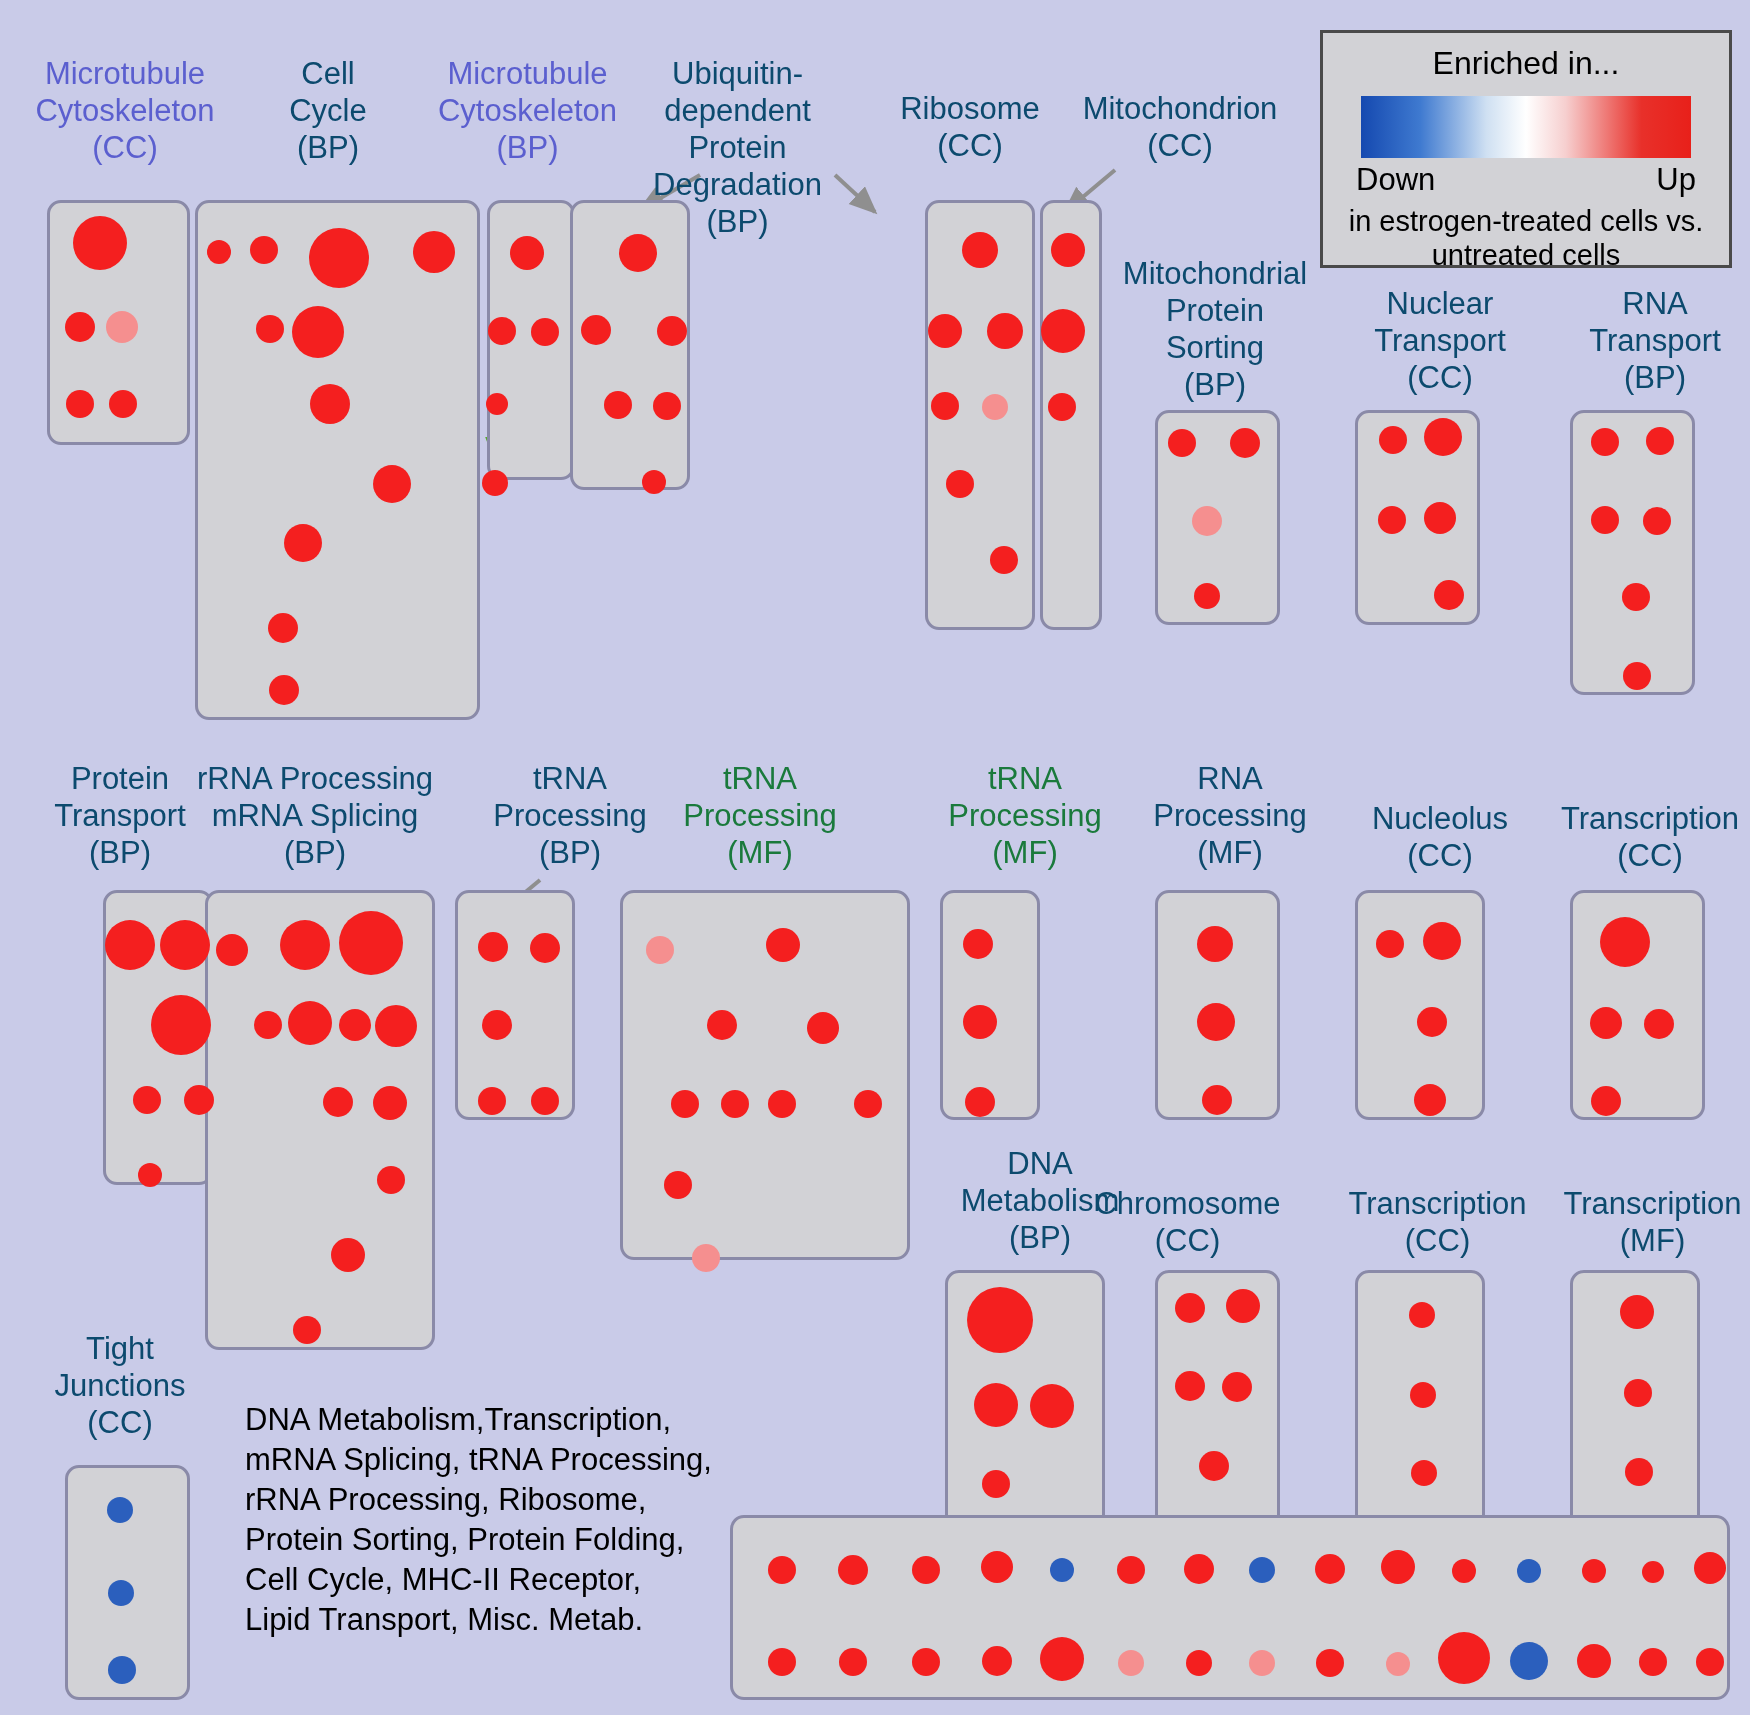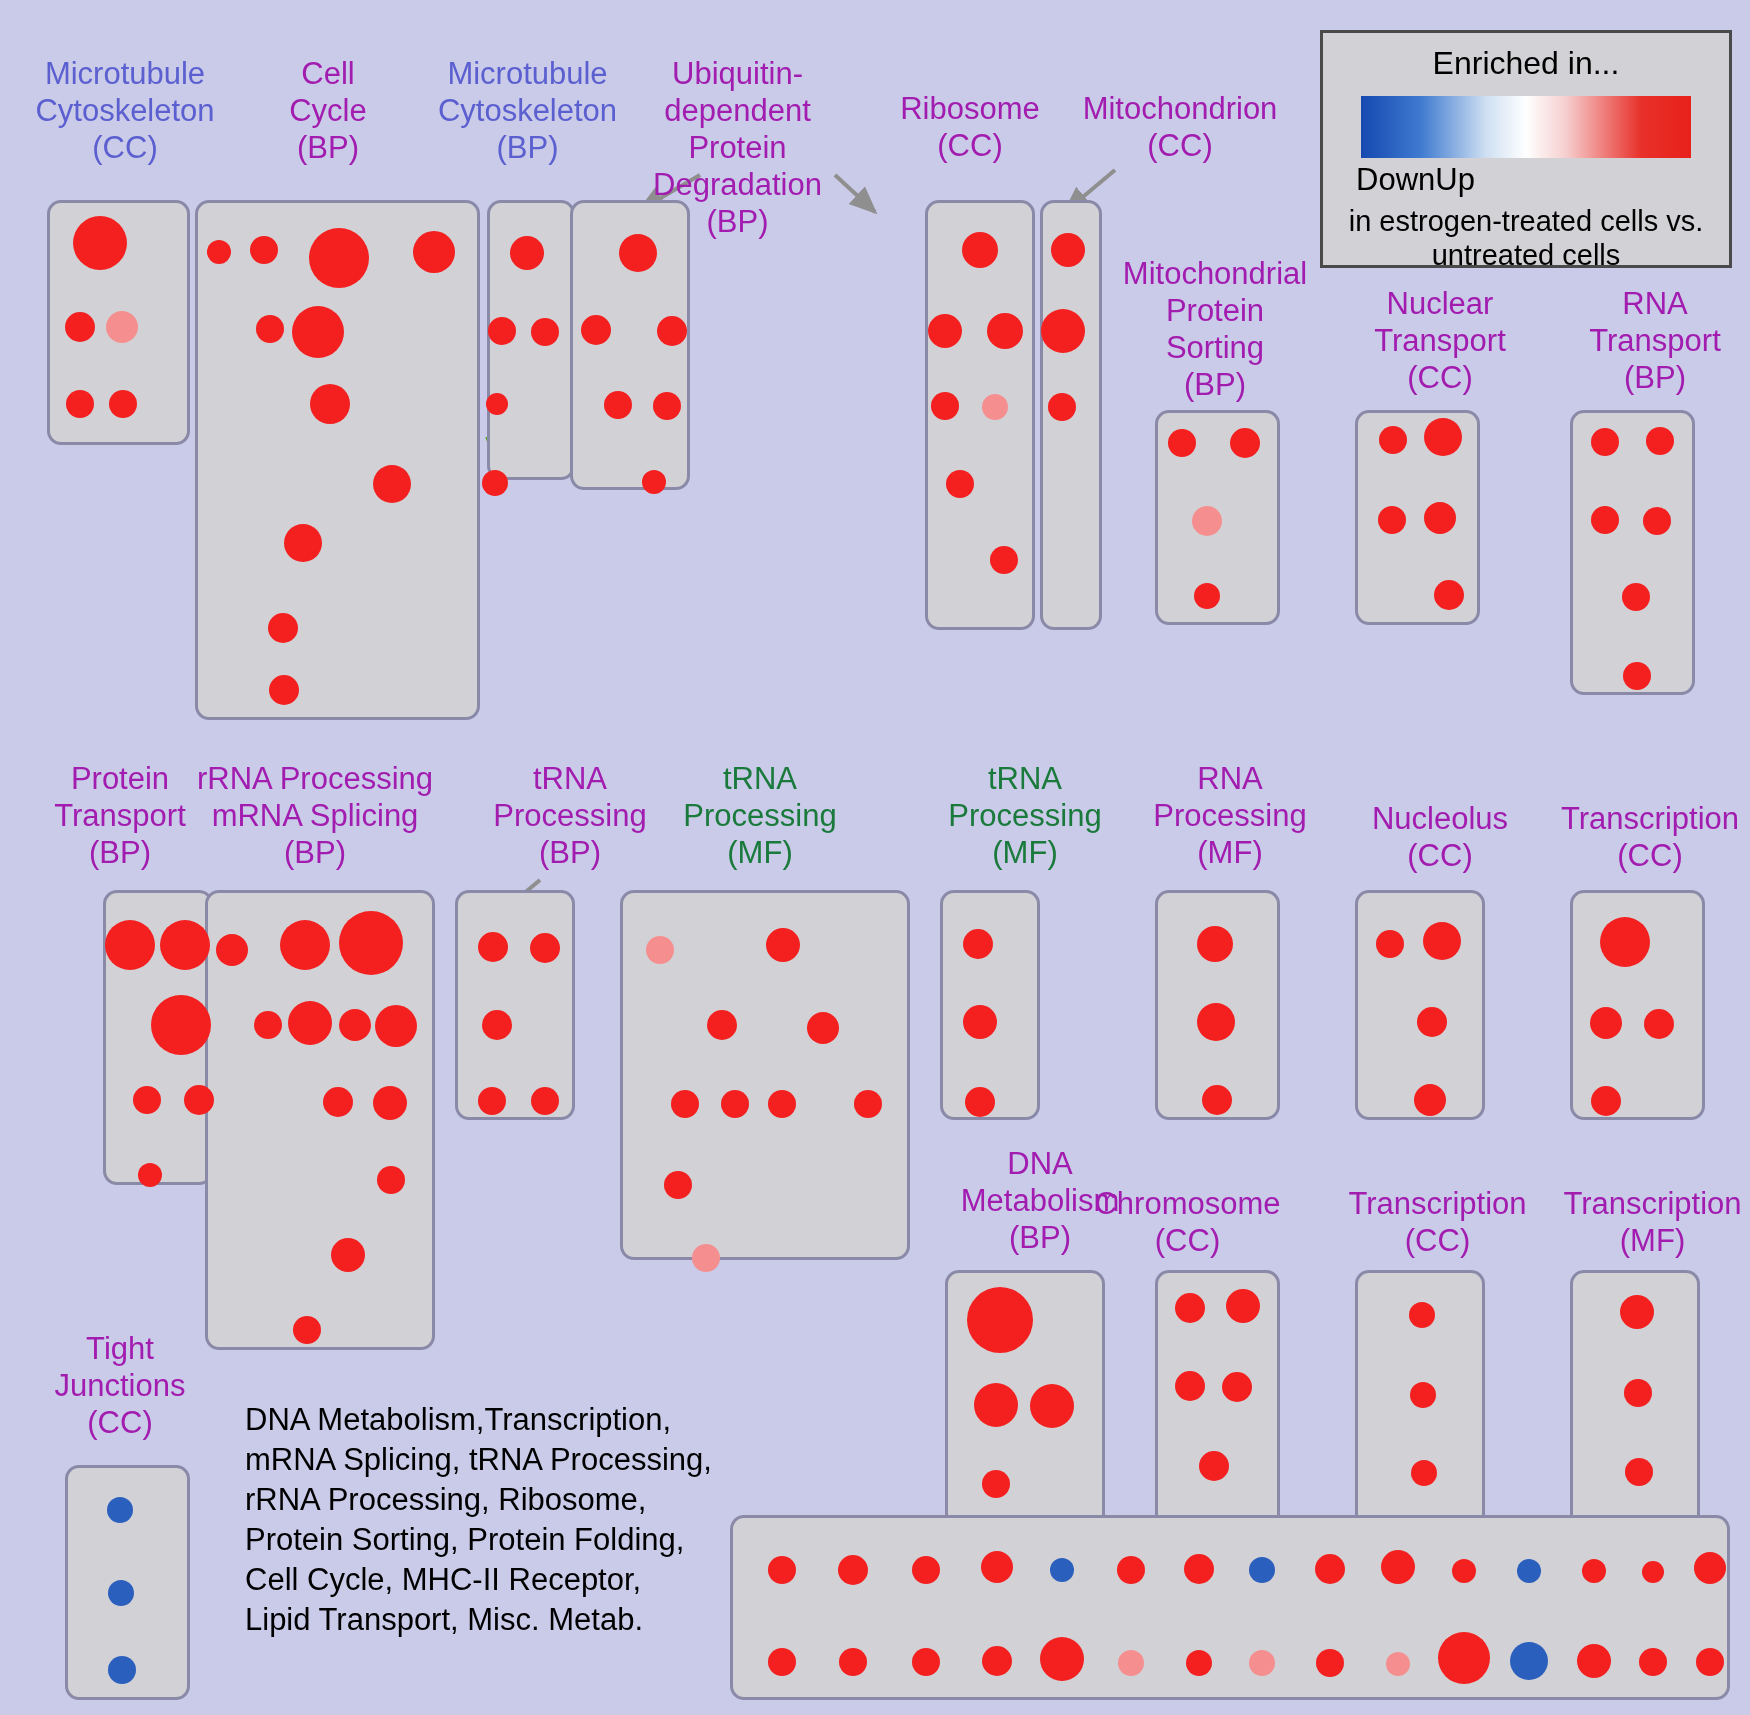--- a/index.html
+++ b/index.html
@@ -20,21 +20,21 @@
     background: #d2d2d6;
     border: 3px solid #8a8aa8;
     border-radius: 14px;
     box-sizing: border-box;
   }
   .cluster-label {
     position: absolute;
     text-align: center;
     font-size: 31px;
     line-height: 37px;
-    color: #a21caf;
+    color: #0c4a6e;
     white-space: pre-line;
   }
   .cluster-label.blue { color: #5b5fcf; }
   .cluster-label.green { color: #1a7a3c; }
   .node {
     position: absolute;
     border-radius: 50%;
     box-sizing: border-box;
     transform: translate(-50%, -50%);
   }
@@ -52,20 +52,21 @@
     margin-top: 12px;
   }
   .legend-bar {
     width: 330px;
     height: 62px;
     margin: 14px auto 4px auto;
     background: linear-gradient(to right, #1549b0 0%, #3f7ad0 18%, #cfe0f2 38%, #ffffff 50%, #f6cfcf 62%, #e8302a 85%, #e8201a 100%);
   }
   .legend-ends {
     display: flex;
+    justify-content: space-between;
     width: 340px;
     margin: 0 auto;
     font-size: 31px;
   }
   .legend-sub {
     font-size: 29px;
     line-height: 34px;
     margin-top: 6px;
   }
   .note-text {

